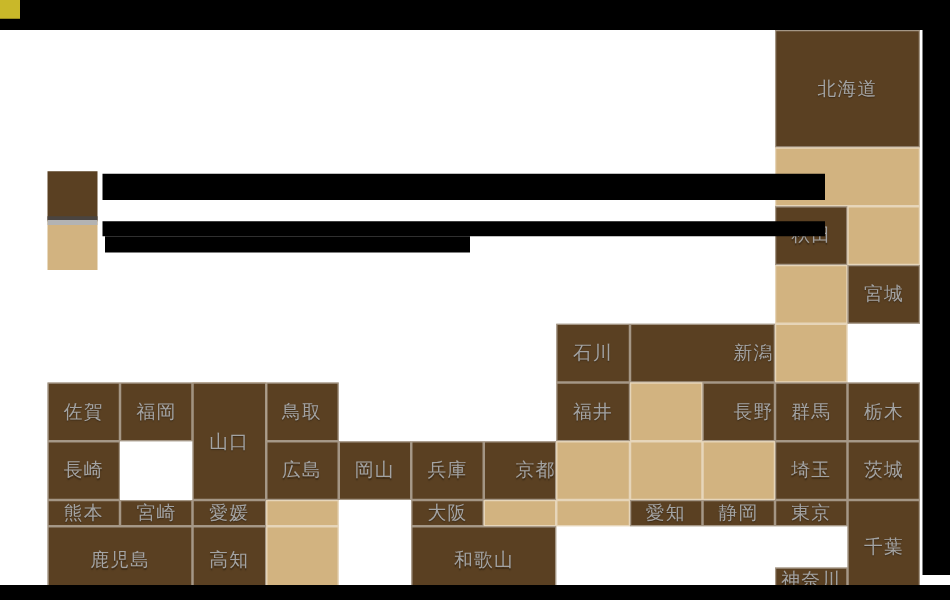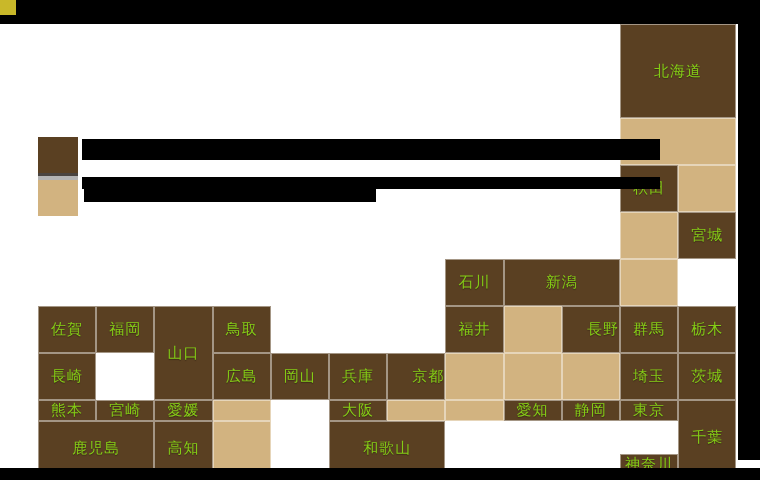--- a/index.html
+++ b/index.html
@@ -80,21 +80,21 @@
     width: 700px; height: 448px;
     display: grid;
     grid-template-columns: repeat(12, 58.2px);
     grid-template-rows: repeat(8, 47px);
   }
   .cell {
     position: relative;
     display: flex;
     align-items: center;
     justify-content: center;
-    color: #84cc16;
+    color: #a3a3a3;
     font-size: 15px;
     letter-spacing: 1px;
     box-sizing: border-box;
     border: 1px solid rgba(255,255,255,0.45);
     white-space: nowrap;
   }
   .cell.dark  { background: #5A4022; }
   .cell.light { background: #D2B380; }
   .cell .lbl {
     text-shadow: 0 1px 1px rgba(0,0,0,0.35);
@@ -123,21 +123,21 @@
     </div>
     <div class="cell light" style="grid-area: 5 / 11 / span 1 / span 1;">
       <span class="lbl"></span>
     </div>
     <div class="cell dark" style="grid-area: 5 / 12 / span 1 / span 1;">
       <span class="lbl">宮城</span>
     </div>
     <div class="cell dark" style="grid-area: 6 / 8 / span 1 / span 1;">
       <span class="lbl">石川</span>
     </div>
-    <div class="cell dark" style="grid-area: 6 / 9 / span 1 / span 2;">
+    <div class="cell dark" style="grid-area: 6 / 9 / span 1 / span 2; justify-content: flex-end;">
       <span class="lbl">新潟</span>
     </div>
     <div class="cell light" style="grid-area: 6 / 11 / span 1 / span 1;">
       <span class="lbl"></span>
     </div>
     <div class="cell dark" style="grid-area: 7 / 4 / span 1 / span 1;">
       <span class="lbl">鳥取</span>
     </div>
     <div class="cell light" style="grid-area: 7 / 3 / span 1 / span 1;">
       <span class="lbl"></span>

